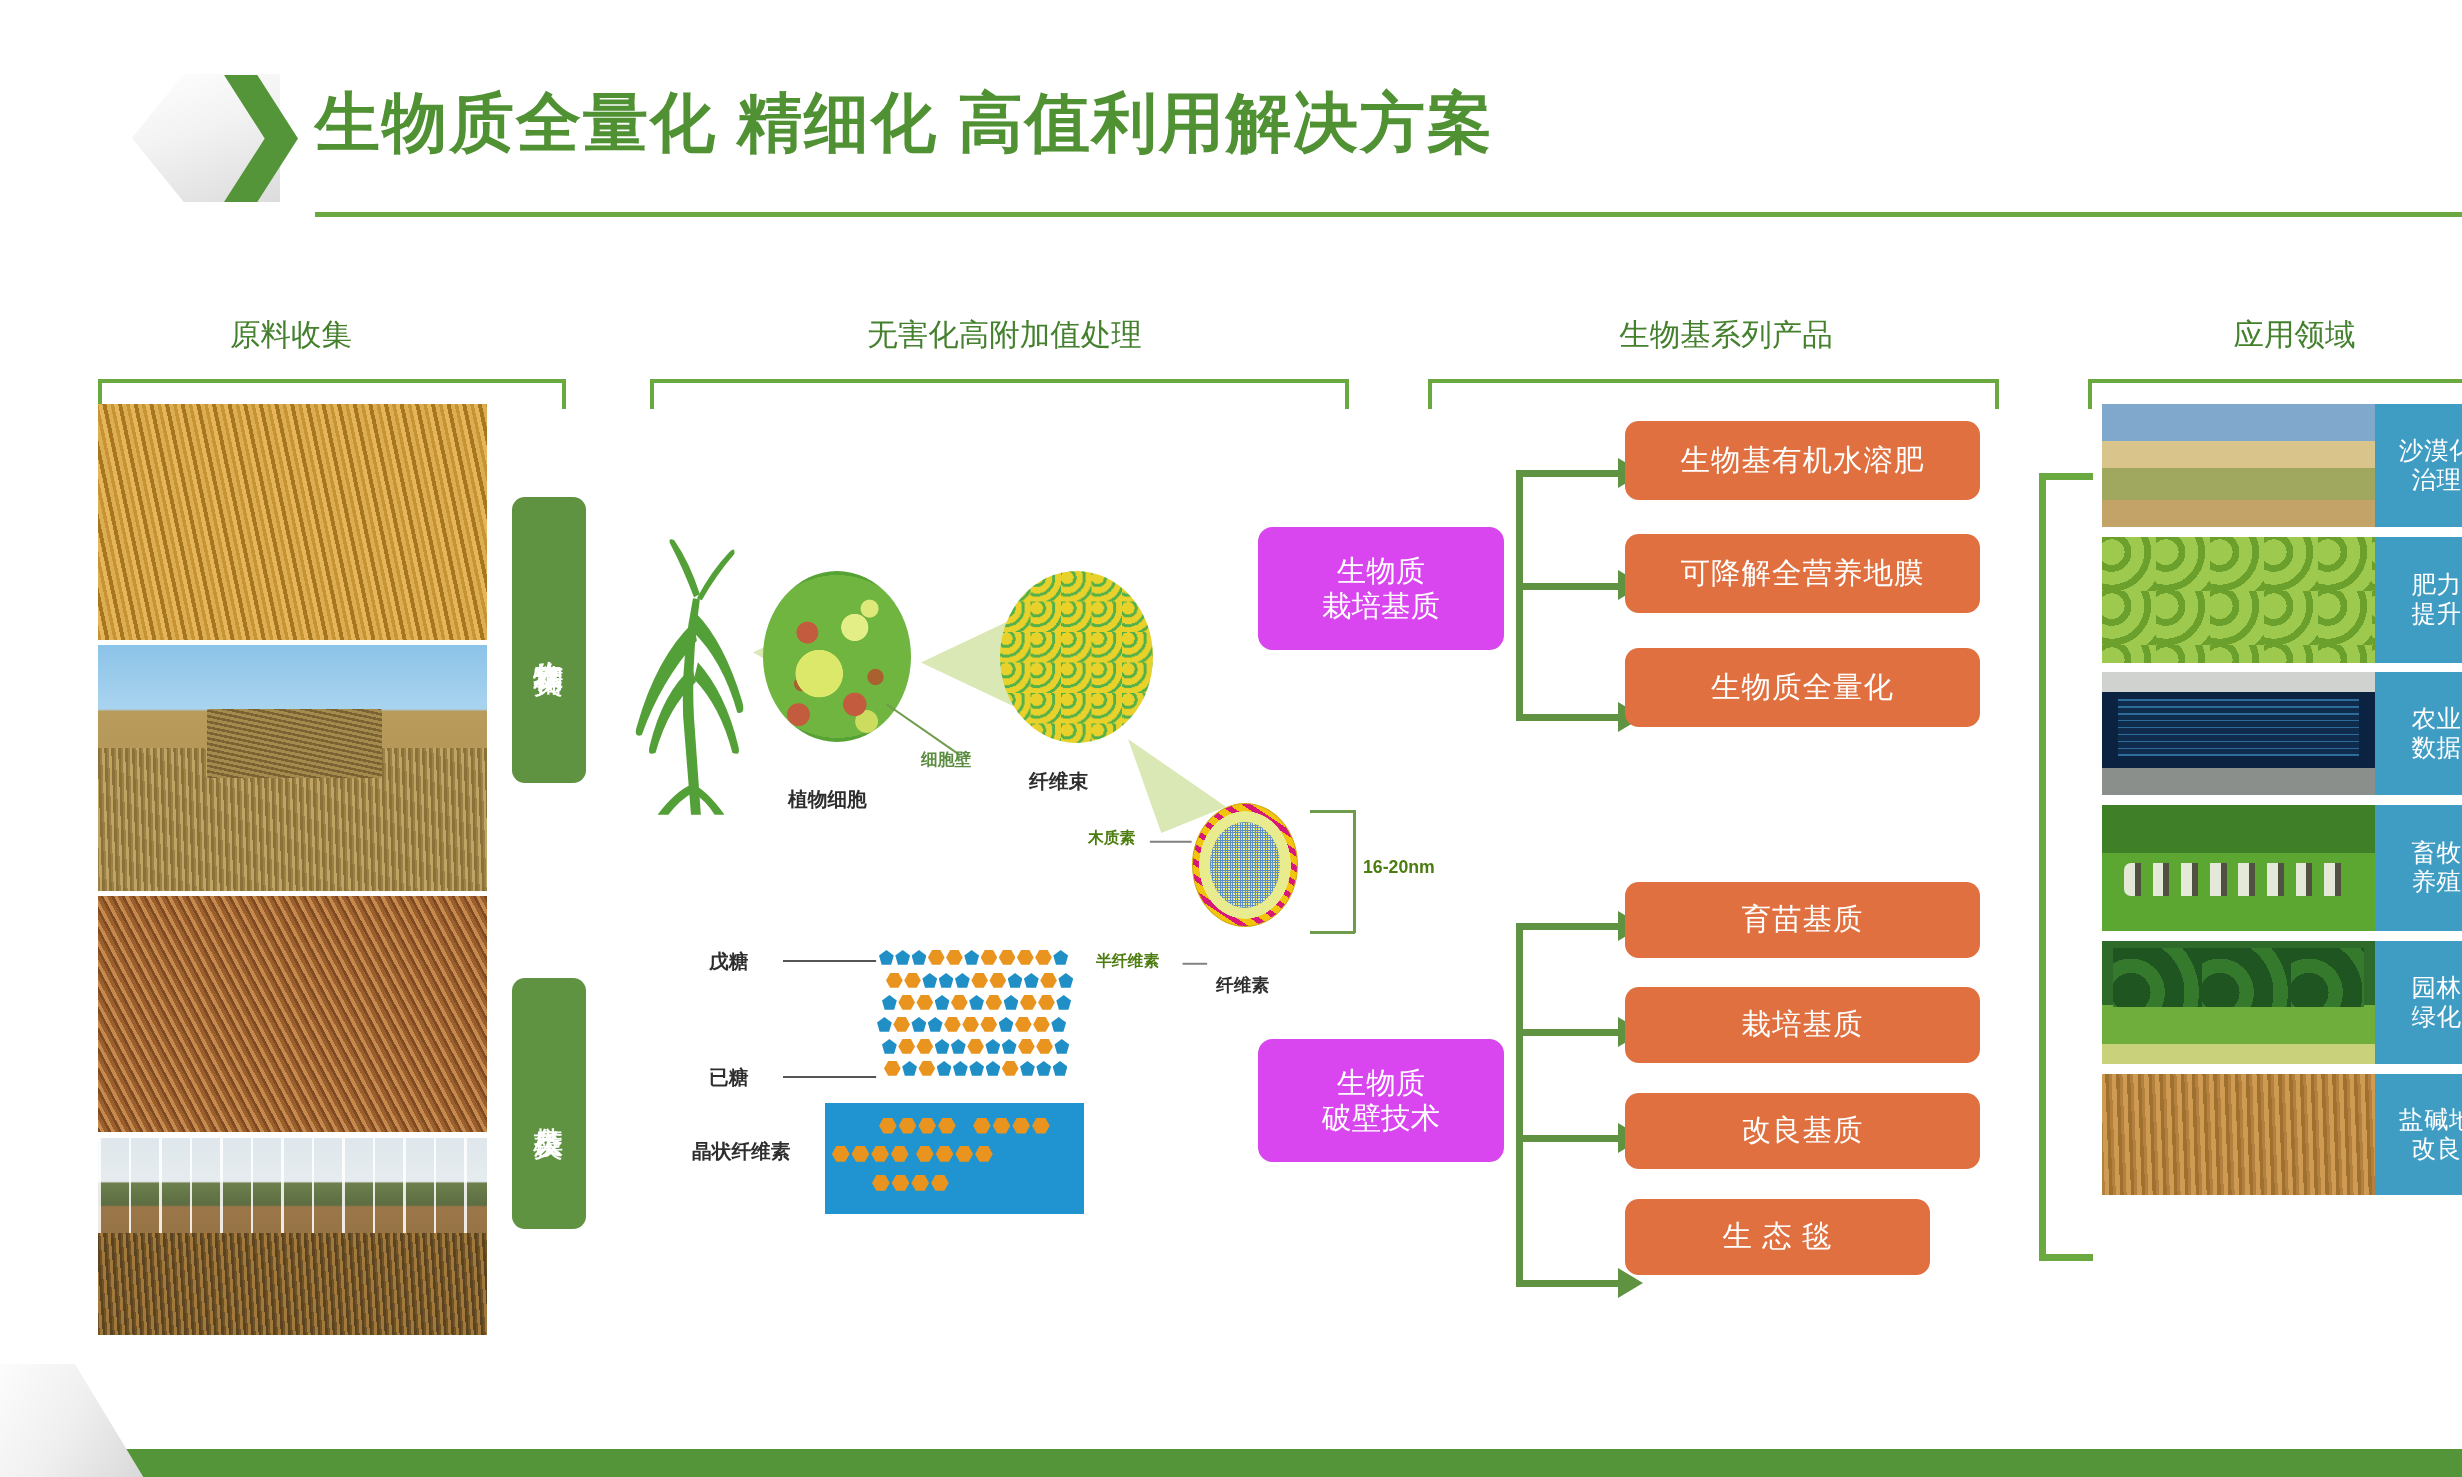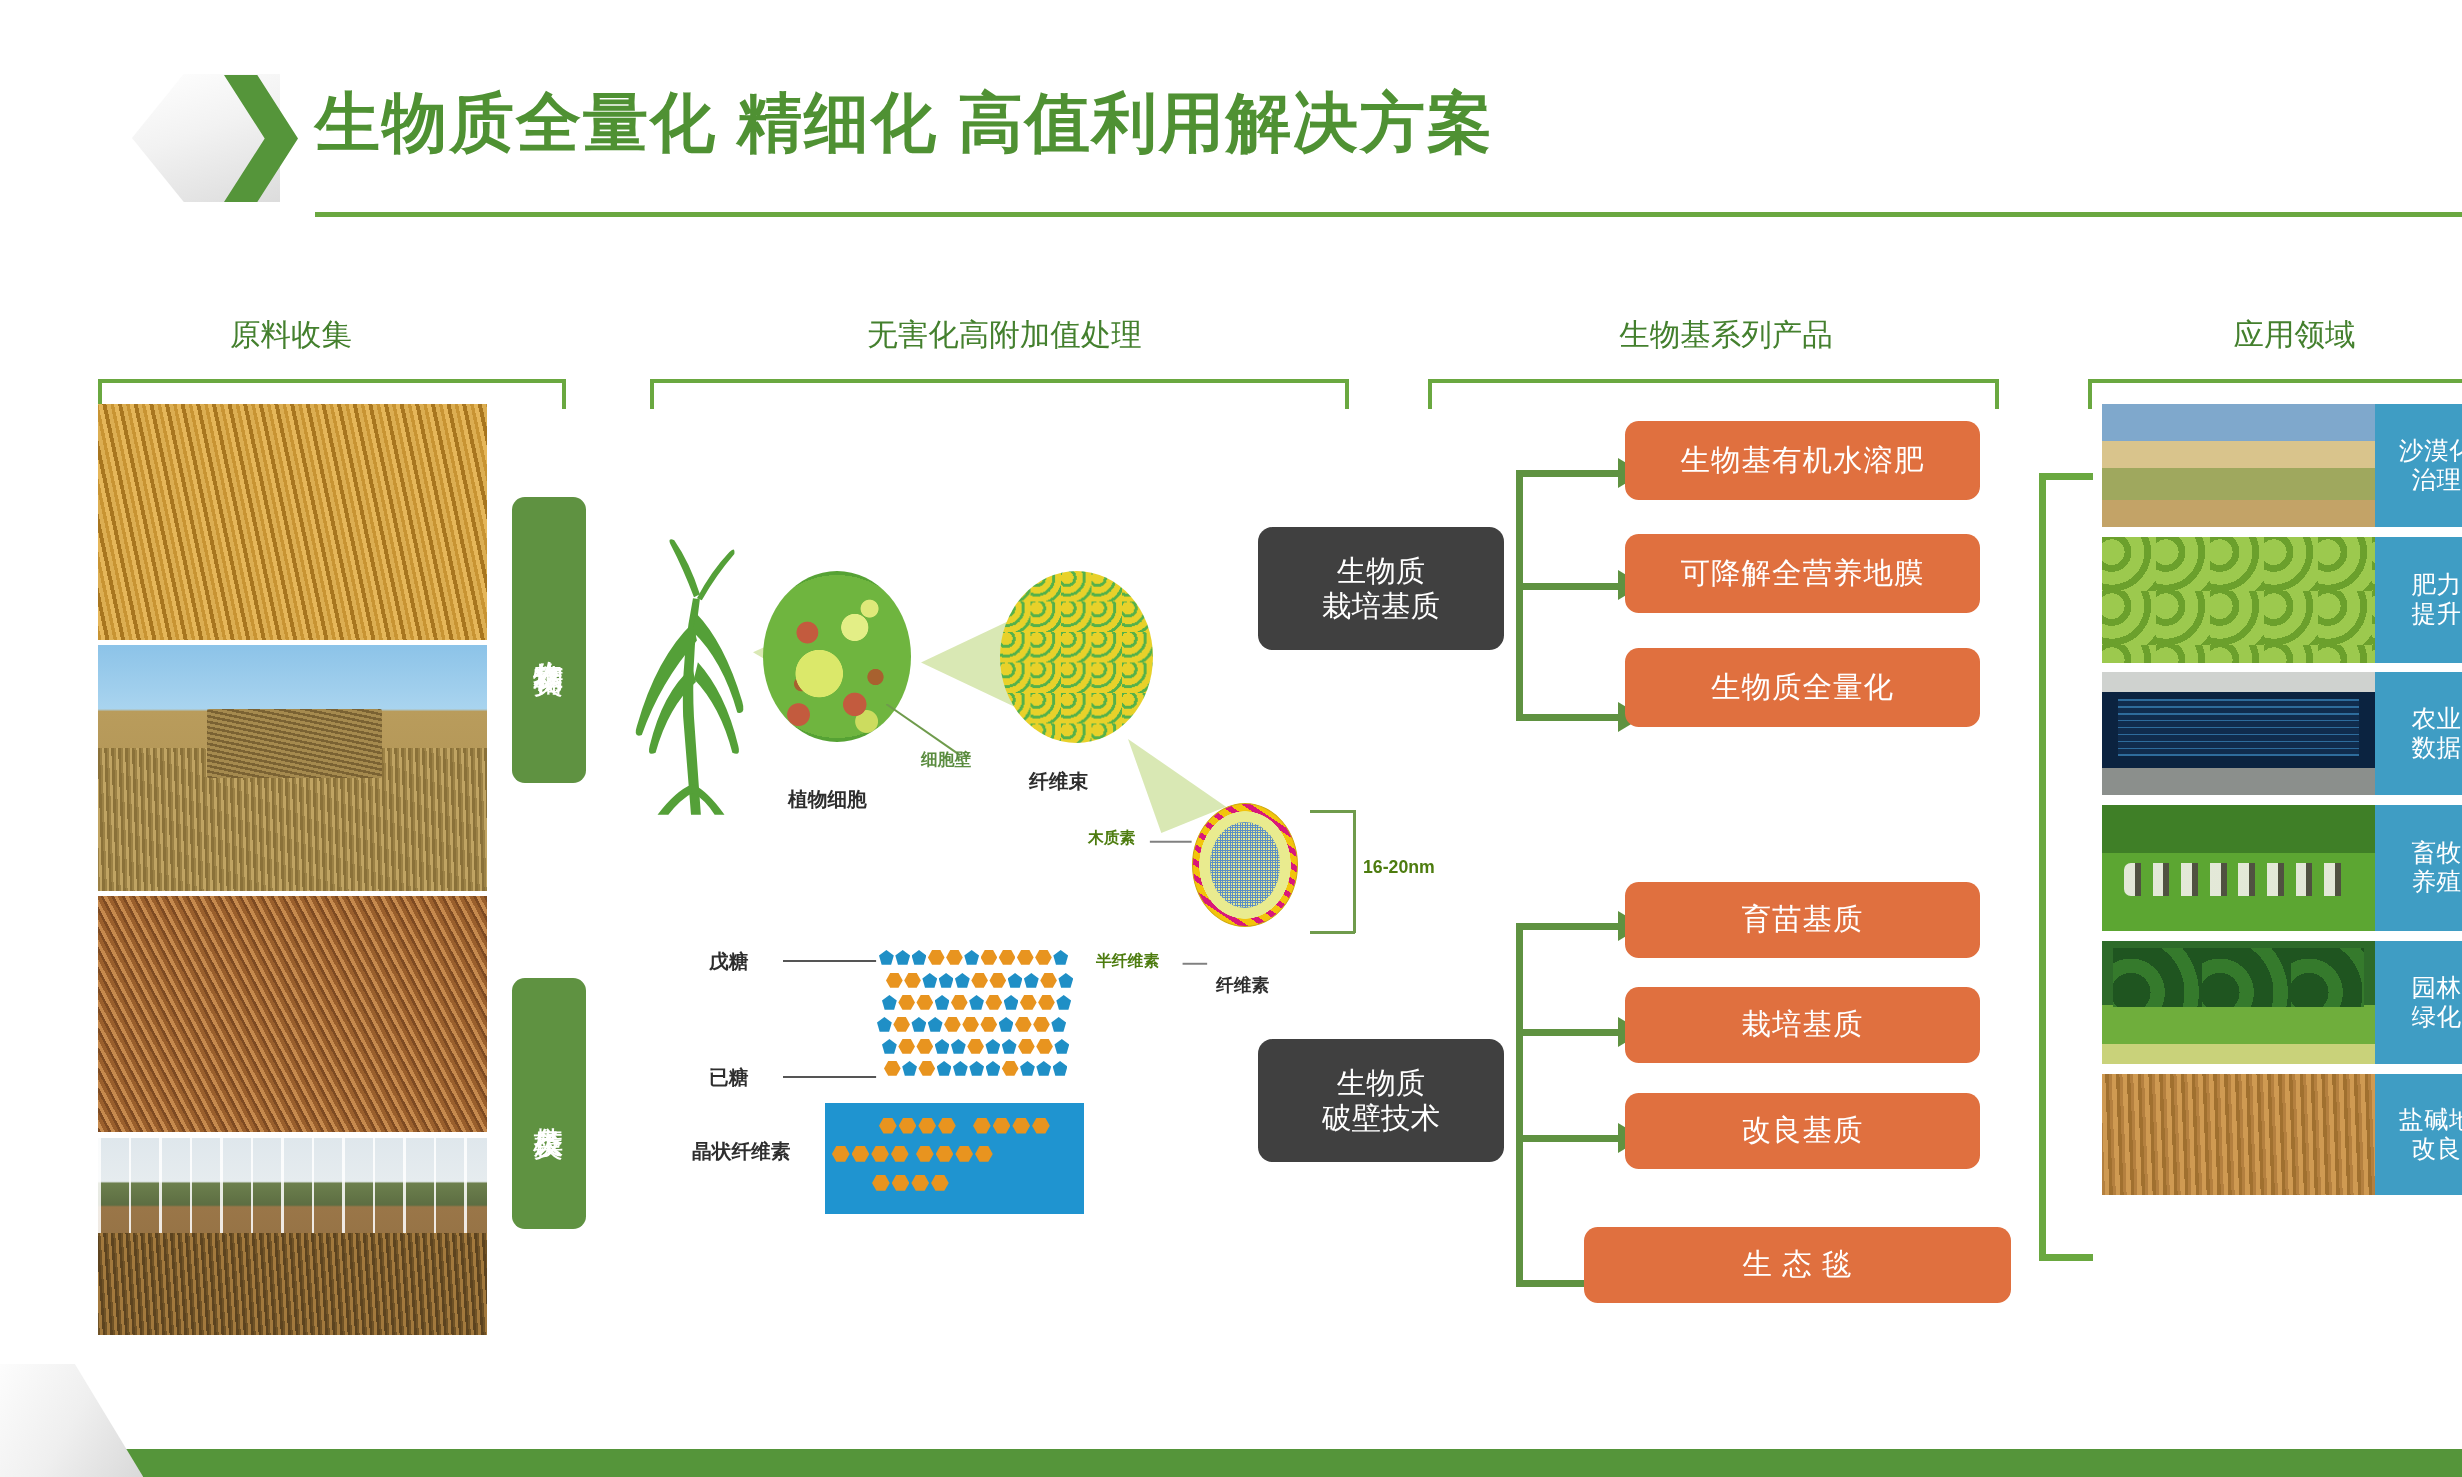--- a/index.html
+++ b/index.html
@@ -136,21 +136,21 @@
     border-top:15.8px solid transparent;border-bottom:15.8px solid transparent;
     border-left:25.6px solid #5f9241;}
 
   
   .prod{
     background:#e0703f;border-radius:13.8px;color:#fff;
     display:flex;align-items:center;justify-content:center;
     font-size:29.5px;letter-spacing:1px;white-space:nowrap;
   }
   .tech{
-    background:#404040;border-radius:14.8px;color:#fff;
+    background:#d946ef;border-radius:14.8px;color:#fff;
     display:flex;align-items:center;justify-content:center;
     font-size:29.5px;line-height:1.18;text-align:center;
   }
 
   
   .appimg{position:absolute;overflow:hidden;}
   .applabel{
     position:absolute;background:#3f9dc4;color:#fff;
     display:flex;align-items:center;justify-content:center;
     font-size:24.6px;line-height:1.16;text-align:center;letter-spacing:0.5px;
@@ -418,21 +418,21 @@
 <div class="arm" style="left:1516px;top:1029px;width:103px;"></div>
 <div class="arrowhead" style="left:1618px;top:1017px;"></div>
 <div class="arm" style="left:1516px;top:1135px;width:103px;"></div>
 <div class="arrowhead" style="left:1618px;top:1123px;"></div>
 <div class="arm" style="left:1516px;top:1280px;width:103px;"></div>
 <div class="arrowhead" style="left:1618px;top:1268px;"></div>
 
 <div class="abs prod" style="left:1625px;top:882px;width:355px;height:76px;">育苗基质</div>
 <div class="abs prod" style="left:1625px;top:987px;width:355px;height:76px;">栽培基质</div>
 <div class="abs prod" style="left:1625px;top:1093px;width:355px;height:76px;">改良基质</div>
-<div class="abs prod" style="left:1584px;top:1199px;width:427px;height:76px;margin-top:28px;">生 态 毯</div>
+<div class="abs prod" style="left:1625px;top:1199px;width:305px;height:76px;">生 态 毯</div>
 
 <div class="abs" style="left:2039px;top:473px;width:54px;height:788px;
      border-top:7.4px solid #6aa840;border-left:7.4px solid #6aa840;border-bottom:7.4px solid #6aa840;box-sizing:border-box;"></div>
 
 <div class="appimg ap-desert" style="left:2102px;top:404px;width:273px;height:123px;"></div>
 <div class="applabel" style="left:2375px;top:404px;width:123px;height:123px;">
   <span style="white-space:pre-line;">沙漠化
 治理</span>
 </div>
 

